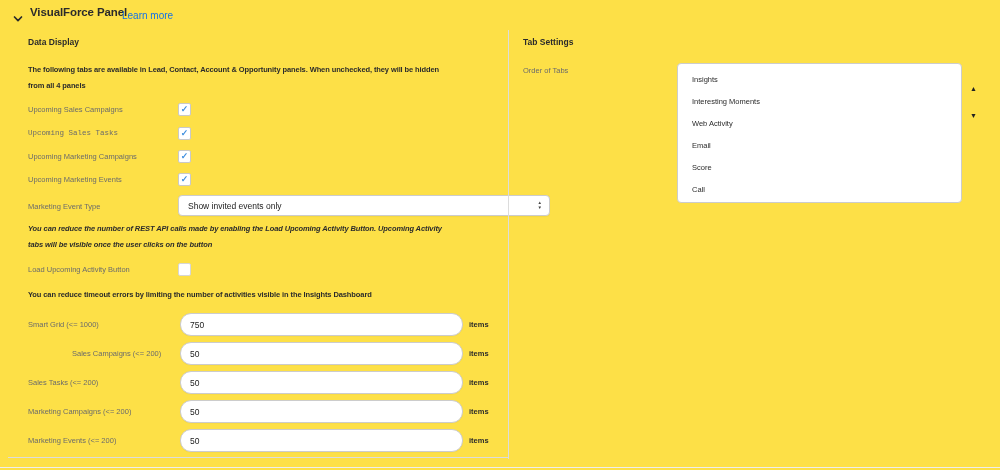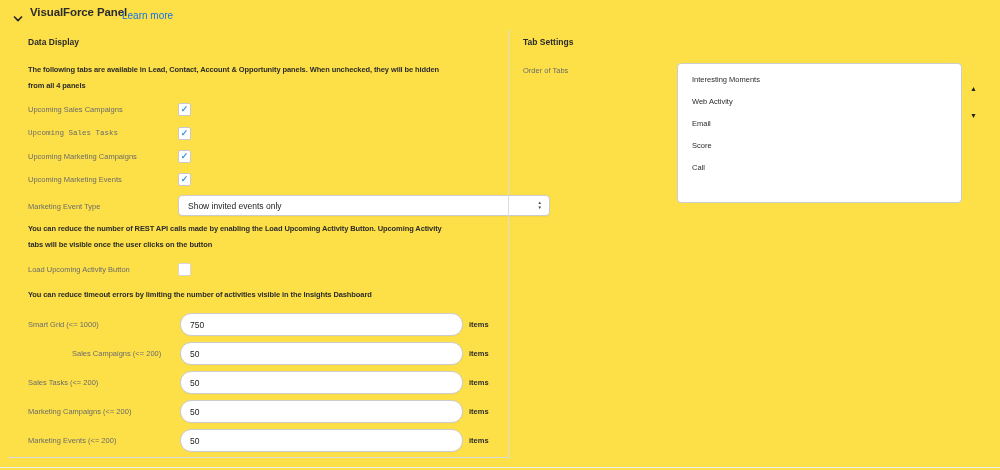--- a/index.html
+++ b/index.html
@@ -89,21 +89,21 @@
 
   <div class="row-label" style="top:202px;">Marketing Event Type</div>
   <div class="select">
     <span>Show invited events only</span>
     <span class="spin">
         <span>▲</span>
         <span>▼</span>
       </span>
   </div>
 
-  <div class="para" style="top:221px;">
+  <div class="para" style="top:221px;font-style:italic;">
     <div>You can reduce the number of REST API calls made by enabling the Load Upcoming Activity Button. Upcoming Activity</div>
     <div>tabs will be visible once the user clicks on the button</div>
   </div>
 
   <div class="row-label" style="top:265px;">Load Upcoming Activity Button</div>
   <span class="cb" style="top:263px;border-color:#d6d6d6;">
       <span class="mark"></span>
     </span>
 
   <div class="para" style="top:287px;">
@@ -131,20 +131,21 @@
   <div class="unit" style="top:436px;">items</div>
 
   <div class="divider-v"></div>
   <div class="border-b-left"></div>
   <div class="page-bottom"></div>
 
   <div class="section-h" style="left:523px;top:37px;">Tab Settings</div>
   <div class="order-label">Order of Tabs</div>
 
   <div class="tabs-box">
+    <div class="tab-item">Insights</div>
     <div class="tab-item">Interesting Moments</div>
     <div class="tab-item">Web Activity</div>
     <div class="tab-item">Email</div>
     <div class="tab-item">Score</div>
     <div class="tab-item">Call</div>
   </div>
 
   <span class="list-arrow" style="top:85px;">▲</span>
   <span class="list-arrow" style="top:112px;">▼</span>
 

